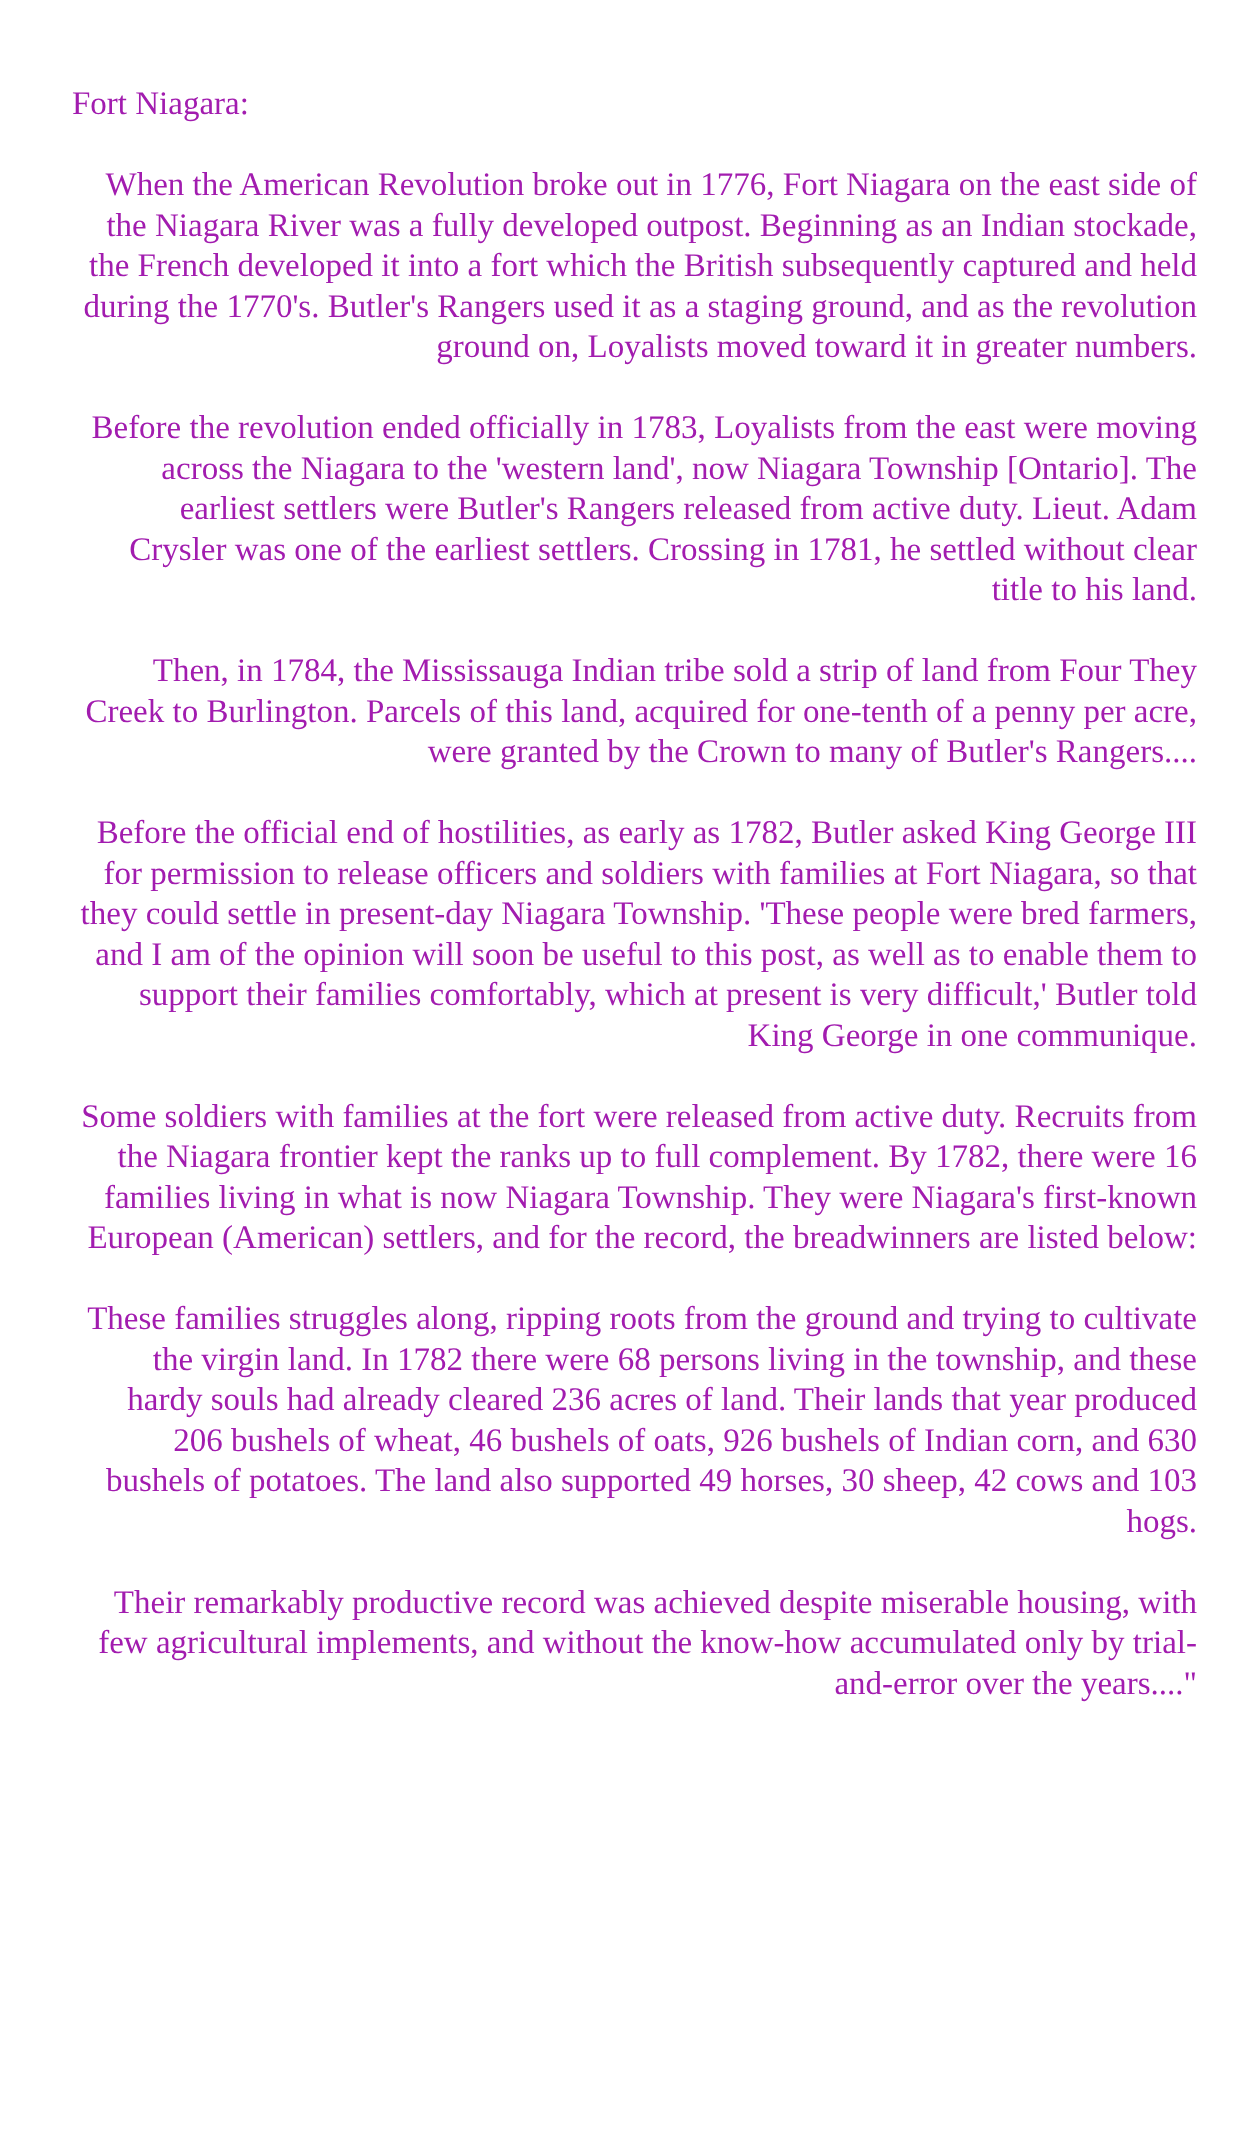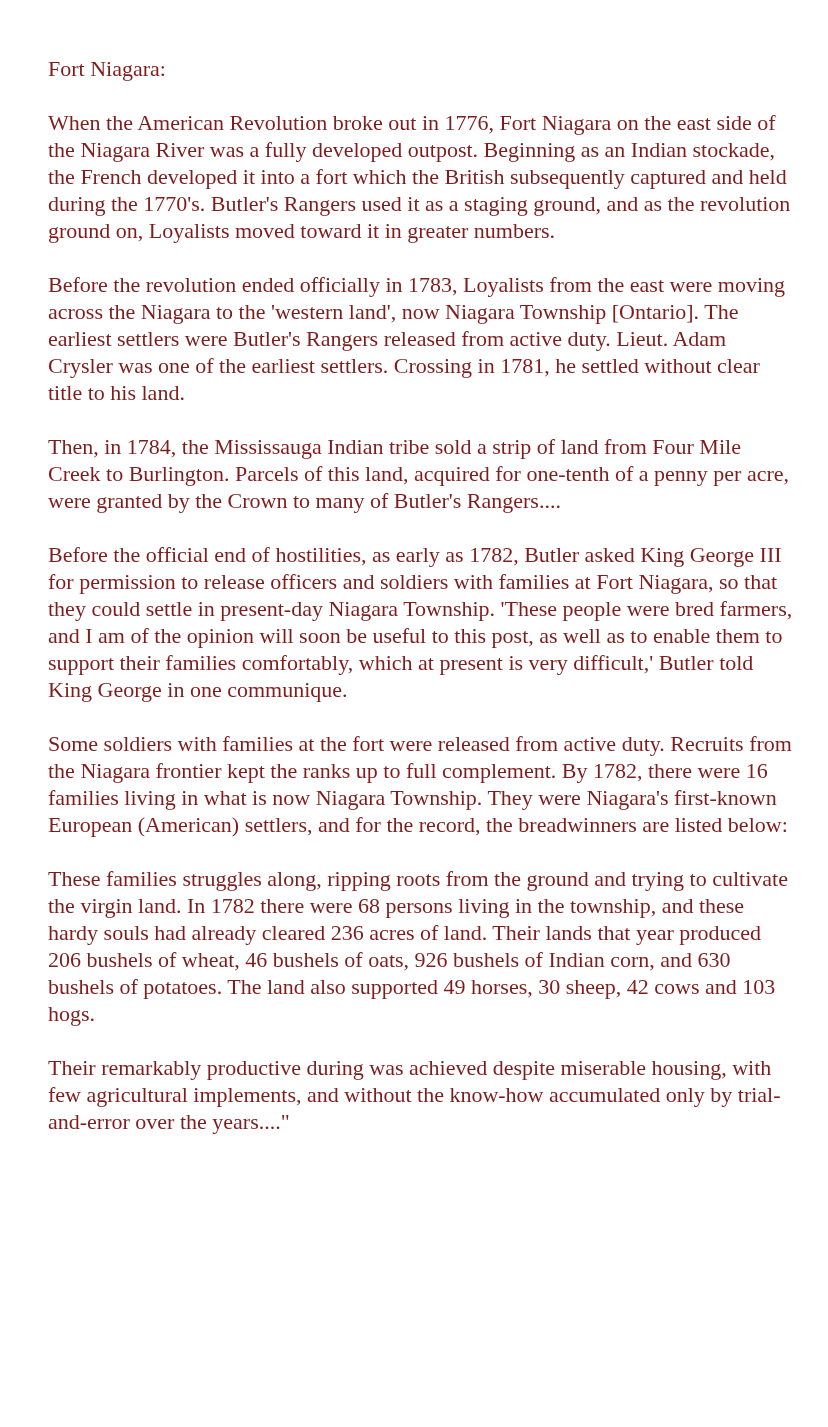--- a/index.html
+++ b/index.html
@@ -11,29 +11,30 @@
     position: relative;
     width: 828px;
     height: 1427px;
     box-sizing: border-box;
     background: #ffffff;
     padding: 55px 30px 0 48px;
     overflow: hidden;
     font-family: "Liberation Serif", "DejaVu Serif", serif;
     font-size: 22px;
     line-height: 27px;
-    color: #7f1d1d;
+    color: #a21caf;
   }
   .heading {
     white-space: pre;
     margin: 0 0 27px 0;
   }
   .block {
     white-space: pre;
     margin: 0 0 27px 0;
+    text-align: right;
   }
   .block:last-child {
     margin-bottom: 0;
   }
 </style>
 </head>
 <body>
 
 <div class="page">
   <div class="heading">Fort Niagara:</div>
@@ -43,21 +44,21 @@
 the French developed it into a fort which the British subsequently captured and held
 during the 1770's. Butler's Rangers used it as a staging ground, and as the revolution
 ground on, Loyalists moved toward it in greater numbers.</div>
 
   <div class="block">Before the revolution ended officially in 1783, Loyalists from the east were moving
 across the Niagara to the 'western land', now Niagara Township [Ontario]. The
 earliest settlers were Butler's Rangers released from active duty. Lieut. Adam
 Crysler was one of the earliest settlers. Crossing in 1781, he settled without clear
 title to his land.</div>
 
-  <div class="block">Then, in 1784, the Mississauga Indian tribe sold a strip of land from Four Mile
+  <div class="block">Then, in 1784, the Mississauga Indian tribe sold a strip of land from Four They
 Creek to Burlington. Parcels of this land, acquired for one-tenth of a penny per acre,
 were granted by the Crown to many of Butler's Rangers....</div>
 
   <div class="block">Before the official end of hostilities, as early as 1782, Butler asked King George III
 for permission to release officers and soldiers with families at Fort Niagara, so that
 they could settle in present-day Niagara Township. 'These people were bred farmers,
 and I am of the opinion will soon be useful to this post, as well as to enable them to
 support their families comfortably, which at present is very difficult,' Butler told
 King George in one communique.</div>
 
@@ -67,16 +68,16 @@
 European (American) settlers, and for the record, the breadwinners are listed below:</div>
 
 
   <div class="block">These families struggles along, ripping roots from the ground and trying to cultivate
 the virgin land. In 1782 there were 68 persons living in the township, and these
 hardy souls had already cleared 236 acres of land. Their lands that year produced
 206 bushels of wheat, 46 bushels of oats, 926 bushels of Indian corn, and 630
 bushels of potatoes. The land also supported 49 horses, 30 sheep, 42 cows and 103
 hogs.</div>
 
-  <div class="block">Their remarkably productive during was achieved despite miserable housing, with
+  <div class="block">Their remarkably productive record was achieved despite miserable housing, with
 few agricultural implements, and without the know-how accumulated only by trial-
 and-error over the years...."</div>
 </div>
 
 </body></html>

